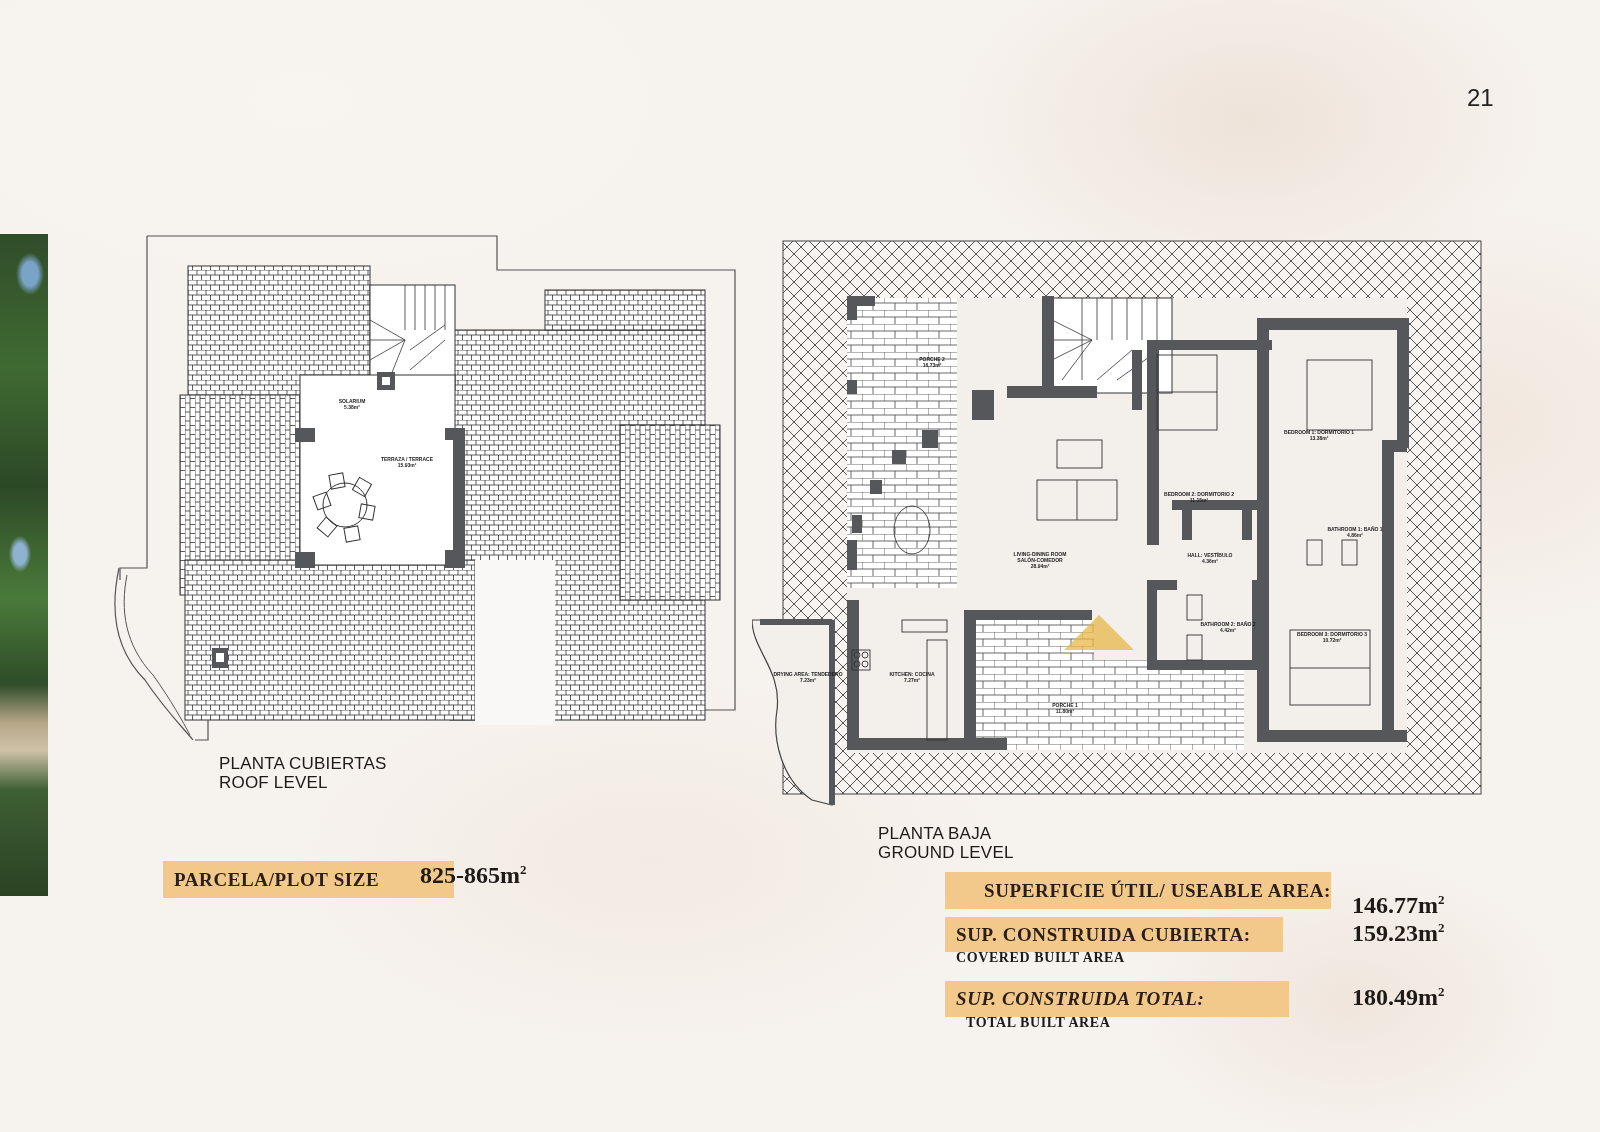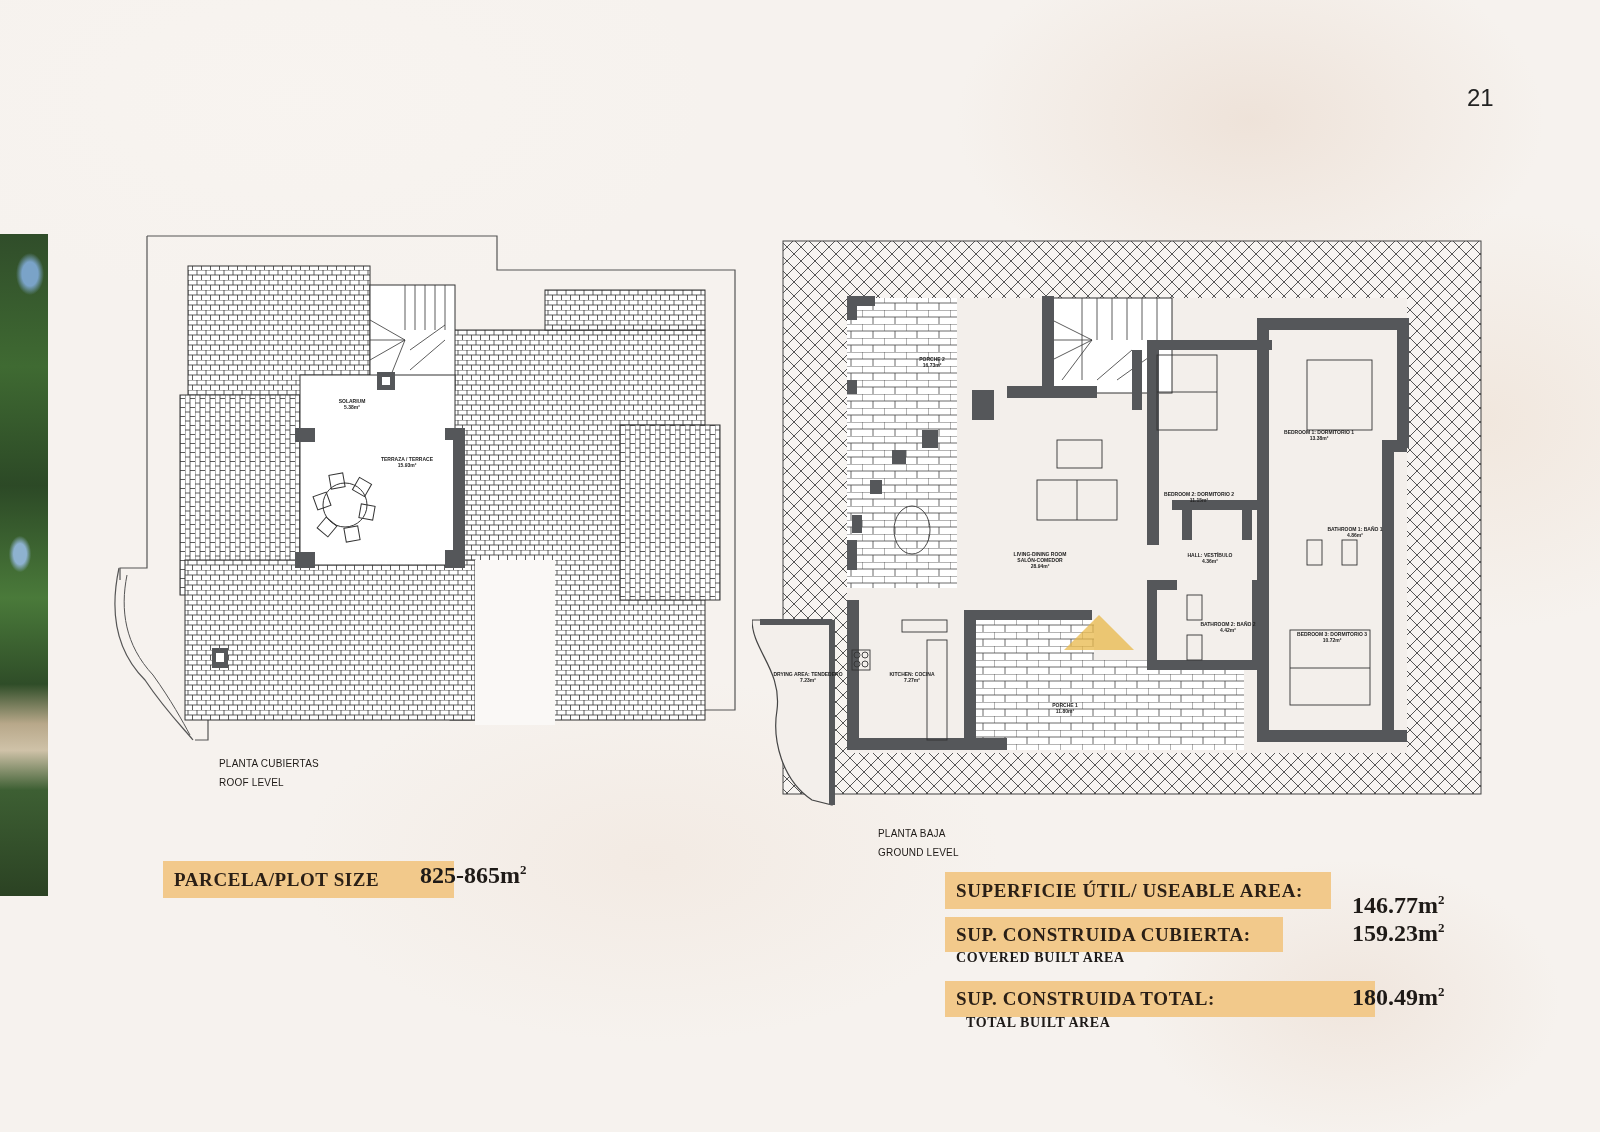--- a/index.html
+++ b/index.html
@@ -12,21 +12,21 @@
       radial-gradient(ellipse 500px 260px at 650px 860px, rgba(240,228,218,0.55), transparent 70%),
       radial-gradient(ellipse 300px 200px at 1350px 1000px, rgba(232,214,200,0.45), transparent 70%),
       radial-gradient(ellipse 600px 300px at 300px 100px, rgba(248,244,240,0.9), transparent 70%);}
   .page-number{position:absolute;left:1467px;top:84px;font-size:24px;color:#222;}
   .photo-strip{position:absolute;left:0;top:234px;width:48px;height:662px;
     background:
       radial-gradient(ellipse 20px 30px at 30px 40px, #7aa3c8 40%, transparent 70%),
       radial-gradient(ellipse 16px 26px at 20px 320px, #8eb2d0 40%, transparent 70%),
       linear-gradient(180deg,#304d2a 0%,#3f6a32 20%,#2c4926 38%,#4a7a3a 55%,#2f4d28 68%,#b8a88a 74%,#cfc2a8 78%,#3d5f33 84%,#2b4223 100%);}
   .plan{position:absolute;}
-  .label{position:absolute;font-size:10px;line-height:19px;color:#1e1a17;letter-spacing:0.2px;}
+  .label{position:absolute;font-size:17px;line-height:19px;color:#1e1a17;letter-spacing:0.2px;}
   .room-label{position:absolute;font-size:5px;line-height:6px;text-align:center;color:#222;font-weight:bold;white-space:nowrap;transform:translateX(-50%);}
   .tag{position:absolute;background:#f2c98b;font-family:"Liberation Serif",serif;font-weight:bold;color:#2a1f16;font-size:19px;letter-spacing:0.6px;display:flex;align-items:center;padding-left:11px;box-sizing:border-box;}
   .sub{position:absolute;font-family:"Liberation Serif",serif;font-weight:bold;font-size:14px;letter-spacing:0.6px;color:#1e1a17;}
   .val{position:absolute;font-family:"Liberation Serif",serif;font-weight:bold;font-size:24px;color:#1e1a17;}
   .val sup{font-size:13px;}
 </style>
 </head>
 <body>
 
 <div class="bg-wash"></div>
@@ -234,34 +234,34 @@
   <div>GROUND LEVEL</div>
 </div>
 
 <div class="tag" style="left:163px;top:861px;width:291px;height:37px;">
   <span>PARCELA/PLOT SIZE</span>
 </div>
 <div class="val" style="left:420px;top:862px;">
   <span>825-865m</span><sup>2</sup>
 </div>
 
-<div class="tag" style="left:945px;top:872px;width:386px;height:37px;">
+<div class="tag" style="left:945px;top:872px;width:386px;height:37px;justify-content:flex-end;">
   <span>SUPERFICIE ÚTIL/ USEABLE AREA:</span>
 </div>
 <div class="val" style="left:1352px;top:892px;text-align:center;">
   <span>146.77m</span><sup>2</sup>
 </div>
 
 <div class="tag" style="left:945px;top:917px;width:338px;height:35px;">
   <span>SUP. CONSTRUIDA CUBIERTA:</span>
 </div>
 <div class="sub" style="left:956px;top:950px;">COVERED BUILT AREA</div>
 <div class="val" style="left:1352px;top:920px;">
   <span>159.23m</span><sup>2</sup>
 </div>
 
-<div class="tag" style="left:945px;top:981px;width:430px;height:36px;">
+<div class="tag" style="left:945px;top:981px;width:344px;height:36px;font-style:italic;">
   <span>SUP. CONSTRUIDA TOTAL:</span>
 </div>
 <div class="sub" style="left:956px;top:1015px;margin-left:10px;">TOTAL BUILT AREA</div>
 <div class="val" style="left:1352px;top:984px;">
   <span>180.49m</span><sup>2</sup>
 </div>
 
 </body></html>

